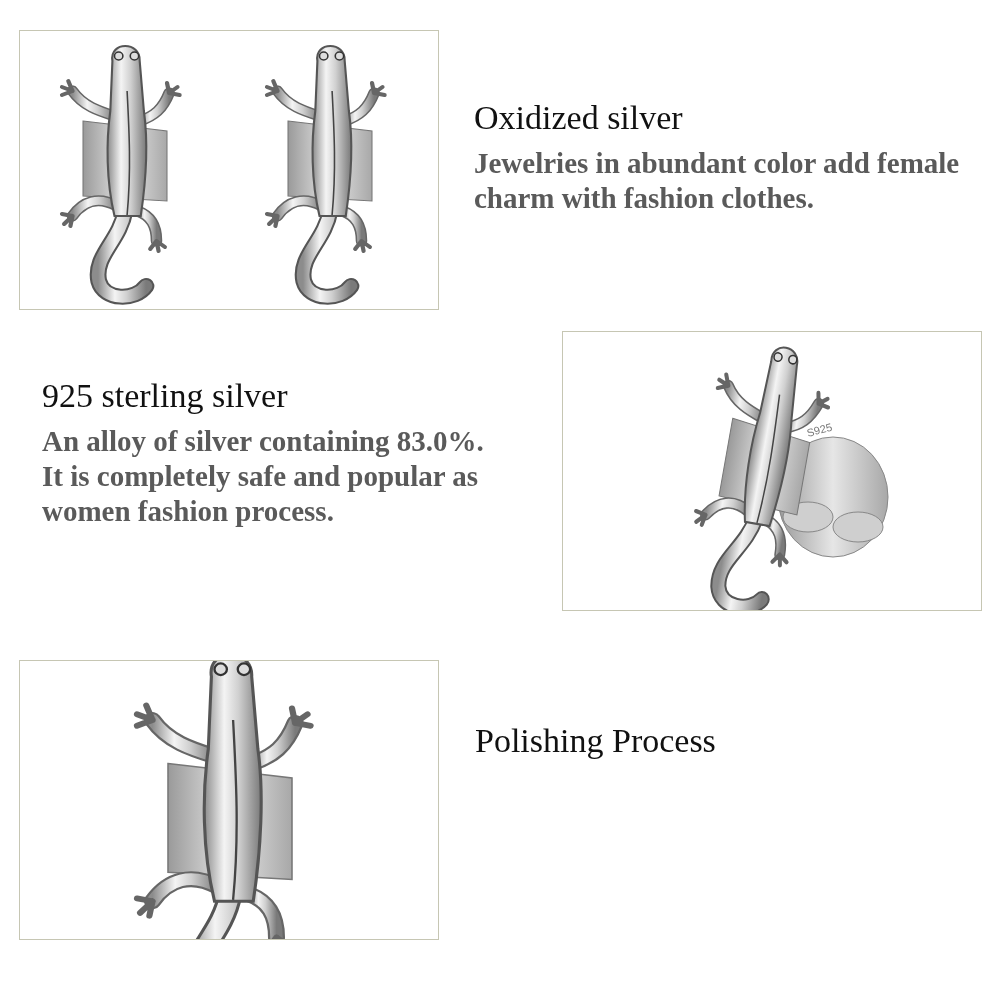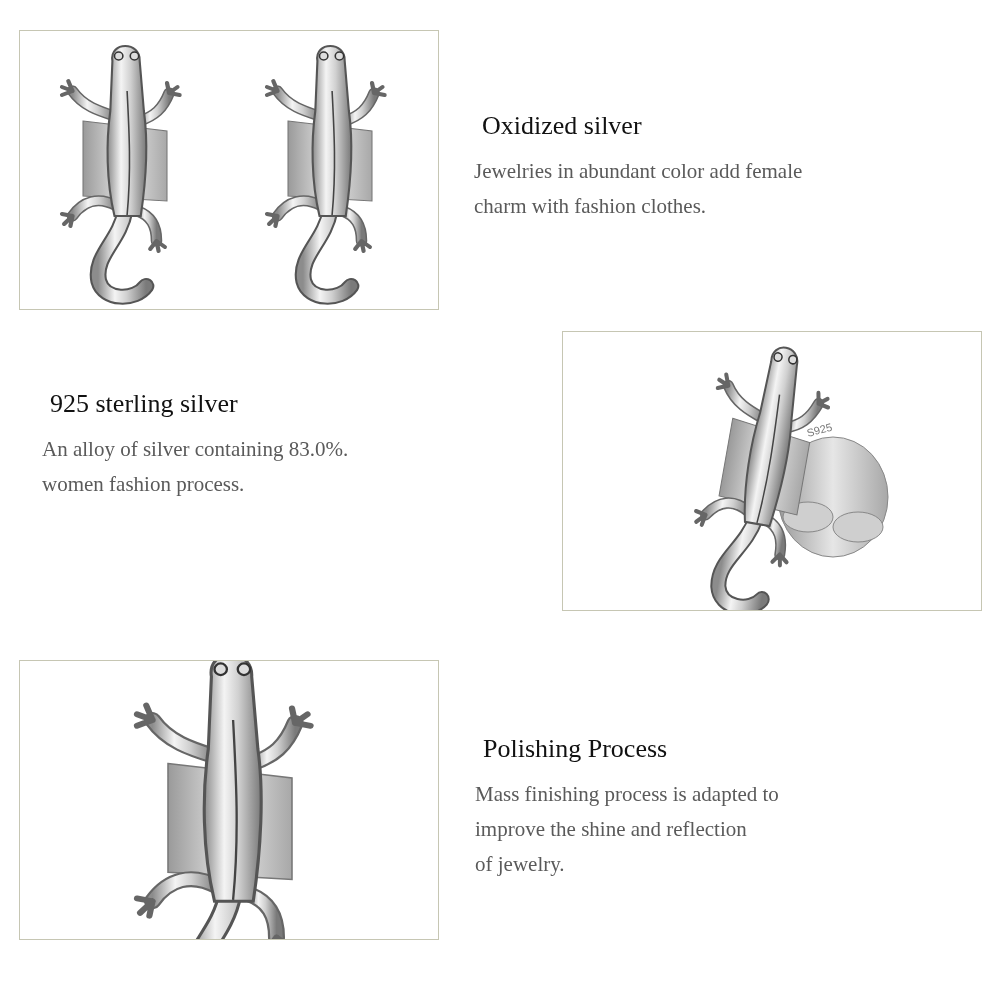--- a/index.html
+++ b/index.html
@@ -1,22 +1,22 @@
 <!DOCTYPE html>
 <html><head>
 <meta charset="utf-8">
 <style>
   html, body { margin:0; padding:0; background:#ffffff; }
   body { width:1001px; height:1001px; position:relative; overflow:hidden;
          font-family:"Liberation Serif","DejaVu Serif",serif; }
   .photo { position:absolute; box-sizing:border-box; border:1px solid #c6c6b3; background:#fff; overflow:hidden; }
   .photo svg { position:absolute; left:0; top:0; }
   .text-block { position:absolute; }
-  .title { color:#111; font-size:26px; line-height:40px; margin:8px; font-weight:normal; }
-  .desc { color:#5a5a5a; font-size:21px; line-height:35px; margin:8px 0 0 0; }
+  .title { color:#111; font-size:34px; line-height:40px; margin:0; font-weight:normal; }
+  .desc { color:#5a5a5a; font-size:29px; line-height:35px; margin:8px 0 0 0;font-weight:bold; }
   .desc span { display:block; white-space:nowrap; }
 </style>
 </head>
 <body>
 
 <svg width="0" height="0" style="position:absolute">
   <defs>
     <linearGradient id="silver" x1="0" y1="0" x2="1" y2="0">
       <stop offset="0" stop-color="#8c8c8c"></stop>
       <stop offset="0.35" stop-color="#f4f4f4"></stop>
@@ -72,38 +72,34 @@
   <p class="desc">
     <span>Jewelries in abundant color add female</span>
     <span>charm with fashion clothes.</span>
   </p>
 </div>
 
 <div class="text-block" style="left:42px; top:376px;">
   <h2 class="title">925 sterling silver</h2>
   <p class="desc">
     <span>An alloy of silver containing 83.0%.</span>
+    <span>It is completely safe and popular as</span>
     <span>women fashion process.</span>
   </p>
 </div>
 <div class="photo" style="left:562px; top:331px; width:420px; height:280px;">
   <svg width="420" height="280" viewBox="0 0 420 280">
     <ellipse cx="270" cy="165" rx="55" ry="60" fill="url(#backing)" stroke="#888"></ellipse>
     <ellipse cx="245" cy="185" rx="25" ry="15" fill="#cfcfcf" stroke="#888"></ellipse>
     <ellipse cx="295" cy="195" rx="25" ry="15" fill="#cfcfcf" stroke="#888"></ellipse>
     <text x="245" y="105" font-size="11" fill="#777" font-family="Liberation Sans, sans-serif" transform="rotate(-15 245 105)">S925</text>
     <use href="#gecko" transform="translate(200,145) rotate(10) scale(1.0,1.05)"></use>
   </svg>
 </div>
 
 <div class="photo" style="left:19px; top:660px; width:420px; height:280px;">
   <svg width="420" height="280" viewBox="0 0 420 280">
     <use href="#gecko" transform="translate(210,175) scale(1.55,1.45)"></use>
   </svg>
 </div>
 <div class="text-block" style="left:475px; top:721px;">
   <h2 class="title">Polishing Process</h2>
-  <p class="desc">
-    <span>Mass finishing process is adapted to</span>
-    <span>improve the shine and reflection</span>
-    <span>of jewelry.</span>
-  </p>
 </div>
 
 </body></html>

